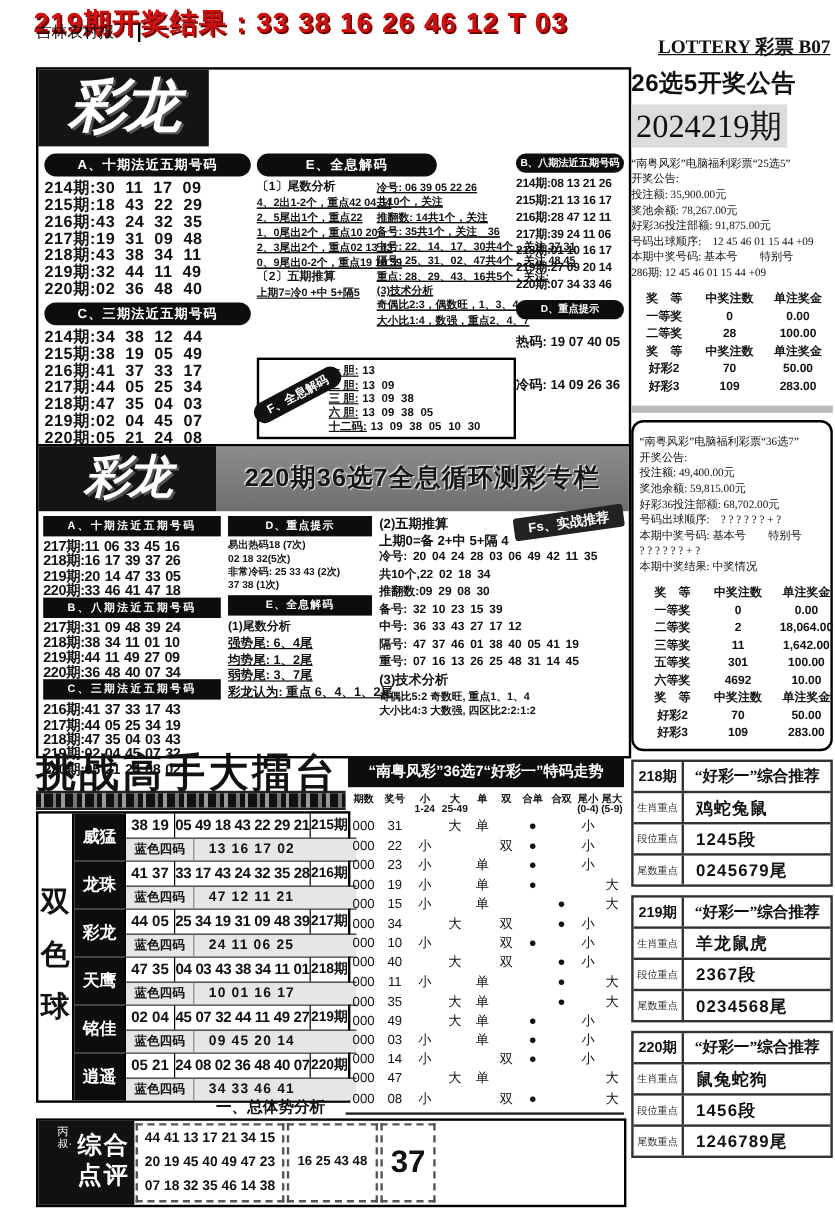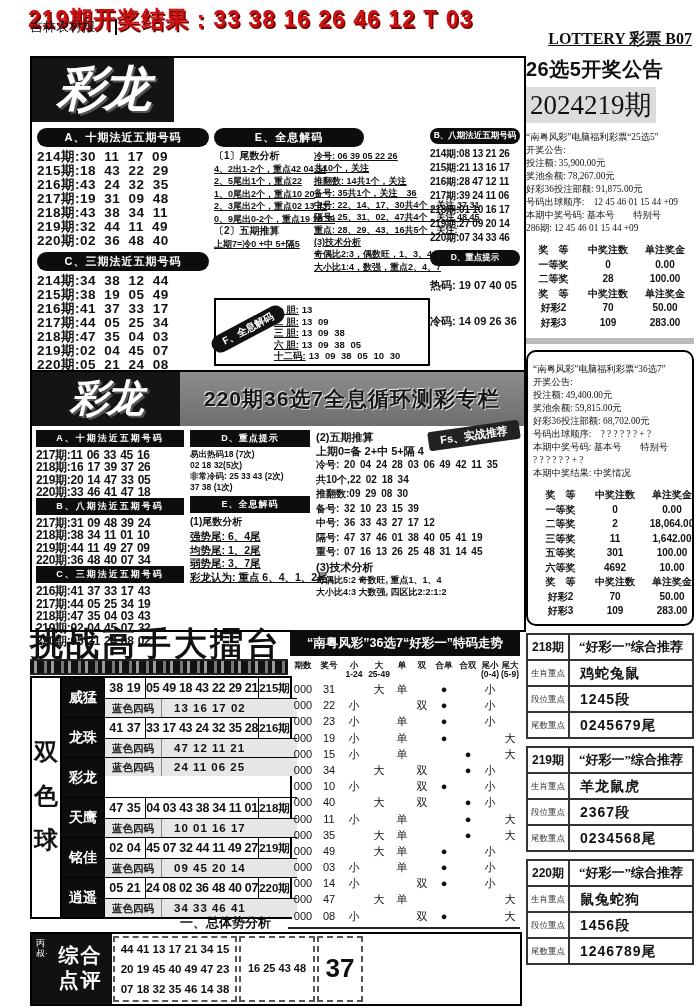--- a/index.html
+++ b/index.html
@@ -89,21 +89,21 @@
   .ssq-l2 .bl{width:56px;text-align:center;border-right:1px solid #888;font-size:10.5px;}
   .ssq-l2 .bn{flex:1;text-align:left;padding-left:12px;letter-spacing:1px;}
   .trend{position:absolute;left:260px;top:26px;width:230px;}
   .trend-h,.trend .tr{display:grid;grid-template-columns:26px 26px 24px 26px 20px 20px 24px 24px 20px 20px;}
   .trend-h span{font-size:8.5px;font-weight:bold;text-align:center;white-space:pre-line;line-height:9px;padding:3px 0 2px;}
   .trend .tr span{font-size:11px;text-align:center;line-height:16.2px;height:16.2px;}
   .trend-rule{position:absolute;left:258px;top:295px;width:232px;border-top:2px solid #222;}
   .analysis{position:absolute;left:150px;top:282px;font-size:13px;font-weight:bold;}
   .review{position:absolute;left:0;top:300px;width:488px;height:70px;border:2px solid #000;display:flex;}
   .rlabel{width:80px;background:#111;color:#fff;display:flex;}
-  .rtag{width:13px;font-size:9px;line-height:10px;word-break:break-all;padding:4px 0 0 4px;}
+  .rtag{width:13px;font-size:9px;line-height:10px;word-break:break-all;padding:4px 0 0 16px;}
   .rname{flex:1;font-size:20px;font-weight:bold;text-align:center;line-height:25px;padding-top:9px;letter-spacing:2px;}
   .rtext{width:168px;font-size:7.5px;line-height:9.5px;padding:3px 4px;font-weight:bold;}
   .rbox{border:2px dashed #555;margin:2px 1px;font-weight:bold;text-align:center;}
   .rbox1{width:120px;font-size:11.5px;line-height:20px;padding-top:1px;white-space:nowrap;}
   .rbox2{width:72px;font-size:11px;line-height:60px;white-space:nowrap;}
   .rbox3{width:42px;font-size:26px;line-height:60px;}
   
   .side{position:absolute;left:526px;top:56px;width:168px;}
   .side-title{font-size:20px;font-weight:bold;letter-spacing:0.5px;white-space:nowrap;}
   .side-period{font-family:"Liberation Serif",serif;font-size:27px;background:#dcdcdc;
@@ -344,20 +344,25 @@
             </div>
             <div class="ssq-l2">
               <span class="bl">蓝色四码</span>
               <span class="bn">47 12 11 21</span>
             </div>
           </div>
         </div>
           <div class="ssq-row">
           <div class="ssq-name">彩龙</div>
           <div class="ssq-right">
+            <div class="ssq-l1">
+              <span class="front">44 05</span>
+              <span class="nums">25 34 19 31 09 48 39</span>
+              <span class="qi">217期</span>
+            </div>
             <div class="ssq-l2">
               <span class="bl">蓝色四码</span>
               <span class="bn">24 11 06 25</span>
             </div>
           </div>
         </div>
           <div class="ssq-row">
           <div class="ssq-name">天鹰</div>
           <div class="ssq-right">
             <div class="ssq-l1">

